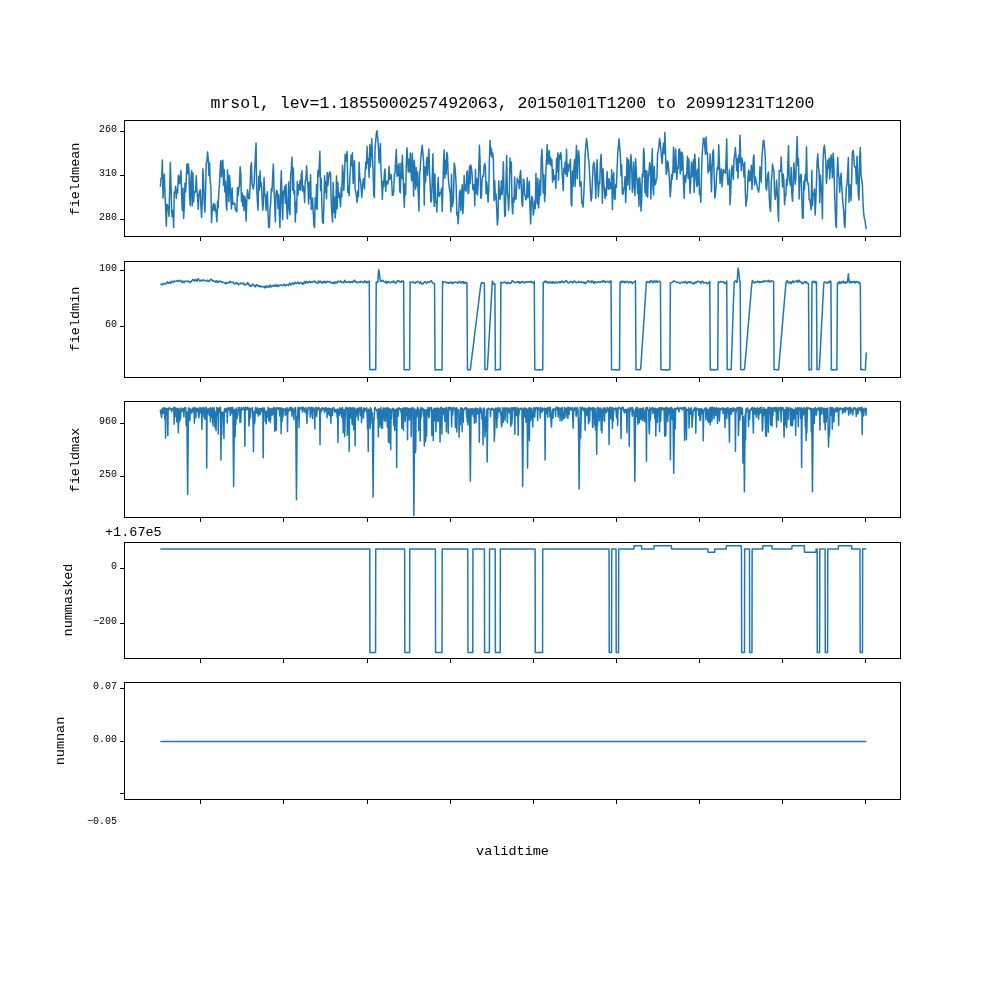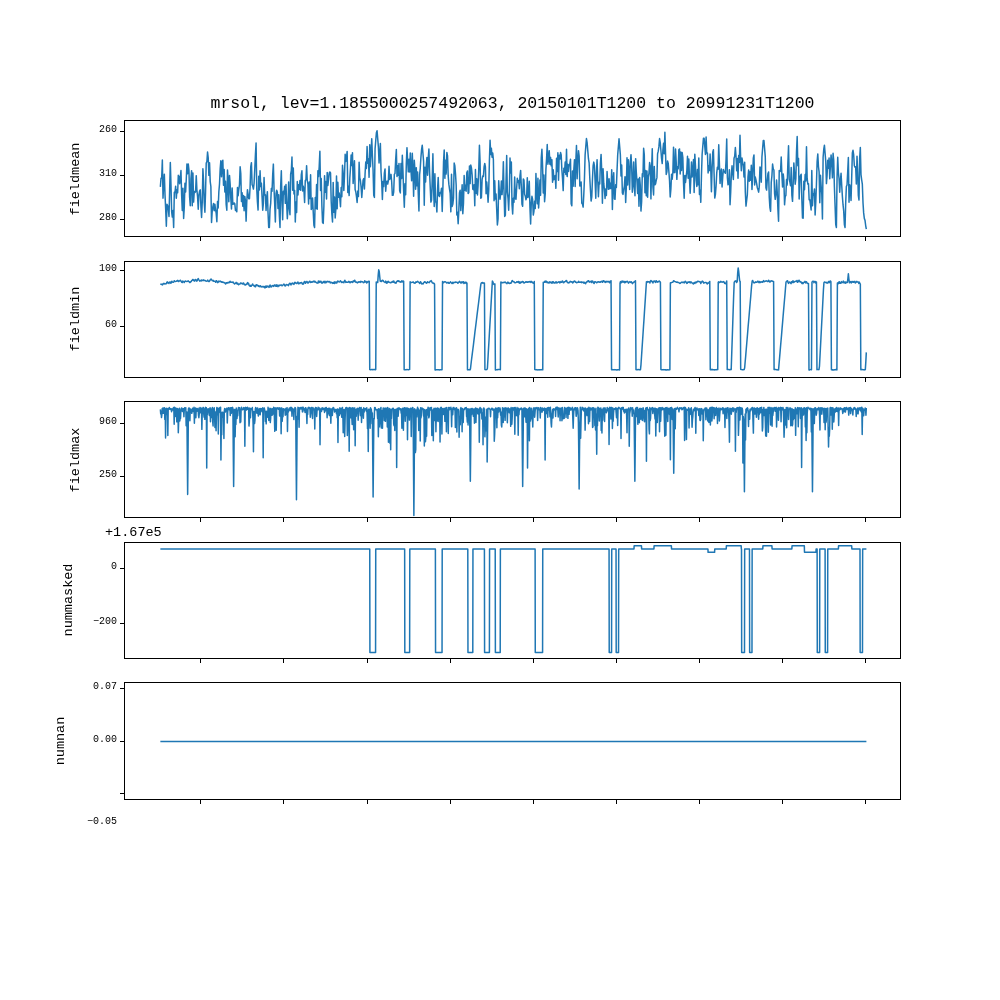--- a/index.html
+++ b/index.html
@@ -14,20 +14,21 @@
   .ytlabel{font-size:10px;text-align:right;}
   .ylab{font-size:13.5px;text-align:center;transform:rotate(-90deg);}
   .offset{font-size:13.5px;}
   svg{display:block;}
 </style>
 </head>
 <body>
 
 <div id="figure">
   <div class="abs lbl title">mrsol, lev=1.1855000257492063, 20150101T1200 to 20991231T1200</div>
+  <div class="abs lbl xlabel">validtime</div>
   <div id="plots">
       <div class="abs " style="left: 0px; top: 0px;">
         <div class="abs axesbox" style="left: 124px; top: 120px; width: 777px; height: 117.2px;">
           <svg width="777" height="117.2" viewBox="0 0 777 117.2">
             <polyline points="35.32,65.91 35.98,57.24 36.65,56.99 37.31,39.07 37.98,77.14 38.64,63.29 39.31,53.16 39.97,73.85 40.64,88.31 41.30,105.19 41.97,83.25 42.63,84.73 43.30,88.23 43.96,95.49 44.63,68.74 45.29,41.42 45.96,64.48 46.62,90.85 47.28,96.08 47.95,89.40 48.61,106.55 49.28,71.37 49.94,71.56 50.61,65.19 51.27,77.15 51.94,68.71 52.60,71.76 53.27,54.38 53.93,55.44 54.60,62.76 55.26,57.06 55.93,49.53 56.59,73.80 57.26,89.39 57.92,67.33 58.59,97.41 59.25,86.18 59.92,62.33 60.58,70.96 61.25,58.04 61.91,42.98 62.58,52.70 63.24,42.98 63.91,49.04 64.57,75.95 65.23,84.77 65.90,57.71 66.56,49.65 67.23,84.69 67.89,52.09 68.56,81.12 69.22,70.57 69.89,71.41 70.55,70.66 71.22,54.65 71.88,68.96 72.55,76.04 73.21,88.21 73.88,73.84 74.54,70.10 75.21,68.89 75.87,85.40 76.54,96.55 77.20,81.56 77.87,47.80 78.53,60.05 79.20,81.57 79.86,91.28 80.53,70.66 81.19,41.99 81.86,40.67 82.52,31.05 83.18,36.85 83.85,54.37 84.51,41.77 85.18,60.63 85.84,65.51 86.51,101.48 87.17,90.34 87.84,85.64 88.50,82.52 89.17,89.67 89.83,83.18 90.50,88.37 91.16,92.27 91.83,100.69 92.49,80.56 93.16,87.05 93.82,70.76 94.49,62.94 95.15,47.70 95.82,39.66 96.48,55.74 97.15,41.20 97.81,39.23 98.48,64.17 99.14,48.62 99.81,71.05 100.47,60.35 101.13,83.41 101.80,89.28 102.46,49.01 103.13,59.64 103.79,80.85 104.46,54.40 105.12,63.04 105.79,77.69 106.45,87.96 107.12,66.91 107.78,83.31 108.45,83.13 109.11,81.93 109.78,82.71 110.44,89.44 111.11,88.68 111.77,90.83 112.44,66.45 113.10,74.70 113.77,68.34 114.43,63.87 115.10,45.76 115.76,52.48 116.43,80.50 117.09,71.84 117.75,85.22 118.42,74.60 119.08,89.70 119.75,75.43 120.41,79.60 121.08,100.16 121.74,81.06 122.41,68.74 123.07,73.21 123.74,77.69 124.40,77.70 125.07,66.07 125.73,45.58 126.40,41.75 127.06,63.47 127.73,65.24 128.39,68.08 129.06,62.17 129.72,48.60 130.39,33.85 131.05,21.91 131.72,67.59 132.38,80.82 133.05,89.08 133.71,55.27 134.38,68.89 135.04,49.75 135.70,65.58 136.37,62.33 137.03,75.63 137.70,89.26 138.36,82.36 139.03,56.44 139.69,73.97 140.36,73.79 141.02,89.58 141.69,77.59 142.35,70.69 143.02,92.25 143.68,106.55 144.35,106.55 145.01,88.07 145.68,82.06 146.34,67.40 147.01,70.33 147.67,53.72 148.34,43.13 149.00,67.68 149.67,83.00 150.33,101.05 151.00,72.76 151.66,69.25 152.33,71.05 152.99,87.53 153.65,73.81 154.32,94.34 154.98,106.55 155.65,65.35 156.31,49.79 156.98,81.41 157.64,98.84 158.31,70.29 158.97,73.05 159.64,65.14 160.30,82.38 160.97,63.58 161.63,82.44 162.30,97.66 162.96,86.63 163.63,60.89 164.29,86.51 164.96,93.79 165.62,53.25 166.29,49.71 166.95,36.07 167.62,69.36 168.28,47.07 168.95,73.01 169.61,69.49 170.28,100.96 170.94,81.04 171.60,91.41 172.27,60.54 172.93,73.94 173.60,63.87 174.26,68.40 174.93,59.49 175.59,69.22 176.26,53.98 176.92,49.87 177.59,69.99 178.25,65.15 178.92,68.95 179.58,81.39 180.25,59.45 180.91,58.77 181.58,44.66 182.24,59.53 182.91,63.04 183.57,83.01 184.24,61.12 184.90,77.62 185.57,53.87 186.23,88.58 186.90,86.74 187.56,76.94 188.23,91.36 188.89,104.39 189.55,106.55 190.22,76.48 190.88,87.63 191.55,63.63 192.21,88.26 192.88,49.69 193.54,55.61 194.21,45.07 194.87,30.15 195.54,69.46 196.20,57.42 196.87,84.89 197.53,101.42 198.20,102.47 198.86,85.41 199.53,54.66 200.19,71.25 200.86,60.39 201.52,78.04 202.19,51.39 202.85,64.48 203.52,58.41 204.18,52.17 204.85,50.95 205.51,51.85 206.18,80.46 206.84,92.93 207.50,101.03 208.17,61.39 208.83,91.21 209.50,75.91 210.16,97.04 210.83,88.52 211.49,55.11 212.16,87.72 212.82,61.36 213.49,76.22 214.15,72.07 214.82,77.75 215.48,85.73 216.15,66.44 216.81,75.84 217.48,44.26 218.14,53.37 218.81,69.55 219.47,55.17 220.14,33.31 220.80,40.40 221.47,36.94 222.13,30.43 222.80,71.56 223.46,65.27 224.13,74.59 224.79,57.18 225.45,47.45 226.12,33.92 226.78,44.46 227.45,31.85 228.11,62.43 228.78,49.91 229.44,39.71 230.11,68.53 230.77,70.74 231.44,75.44 232.10,81.55 232.77,70.10 233.43,75.58 234.10,41.33 234.76,56.76 235.43,59.59 236.09,66.14 236.76,76.39 237.42,67.38 238.09,58.98 238.75,57.57 239.42,67.95 240.08,52.23 240.75,41.07 241.41,47.39 242.07,25.52 242.74,42.26 243.40,38.07 244.07,56.36 244.73,23.78 245.40,45.65 246.06,31.49 246.73,17.85 247.39,34.70 248.06,49.30 248.72,74.22 249.39,76.38 250.05,27.85 250.72,19.78 251.38,11.70 252.05,9.69 252.71,17.76 253.38,25.83 254.04,41.90 254.71,32.19 255.37,22.49 256.04,51.29 256.70,61.27 257.37,78.44 258.03,60.62 258.70,65.62 259.36,52.06 260.02,47.90 260.69,70.19 261.35,61.09 262.02,60.17 262.68,63.10 263.35,59.51 264.01,45.31 264.68,58.42 265.34,55.56 266.01,53.37 266.67,60.80 267.34,74.36 268.00,74.26 268.67,71.18 269.33,53.39 270.00,52.33 270.66,38.53 271.33,28.56 271.99,55.61 272.66,44.75 273.32,54.18 273.99,42.40 274.65,69.83 275.32,71.89 275.98,42.48 276.65,57.47 277.31,34.34 277.97,50.67 278.64,70.16 279.30,86.26 279.97,62.66 280.63,73.72 281.30,42.93 281.96,26.63 282.63,39.89 283.29,50.86 283.96,38.30 284.62,50.94 285.29,31.89 285.95,49.13 286.62,59.80 287.28,32.27 287.95,49.78 288.61,75.26 289.28,39.21 289.94,49.41 290.61,68.23 291.27,46.65 291.94,64.88 292.60,50.95 293.27,73.31 293.93,89.94 294.60,53.73 295.26,47.00 295.92,36.32 296.59,28.25 297.25,24.21 297.92,32.29 298.58,40.36 299.25,84.31 299.91,46.35 300.58,61.03 301.24,44.62 301.91,36.52 302.57,54.25 303.24,37.11 303.90,28.05 304.57,51.44 305.23,66.34 305.90,81.13 306.56,78.94 307.23,57.66 307.89,32.72 308.56,68.64 309.22,85.43 309.89,52.78 310.55,80.33 311.22,82.23 311.88,91.07 312.55,68.66 313.21,56.41 313.87,74.52 314.54,75.48 315.20,71.62 315.87,71.88 316.53,67.15 317.20,90.46 317.86,67.97 318.53,40.99 319.19,28.97 319.86,57.36 320.52,39.13 321.19,52.91 321.85,31.41 322.52,34.79 323.18,54.68 323.85,63.19 324.51,68.11 325.18,72.43 325.84,90.86 326.51,53.21 327.17,85.39 327.84,83.09 328.50,77.02 329.17,42.11 329.83,44.74 330.50,52.85 331.16,63.99 331.82,94.08 332.49,91.20 333.15,102.64 333.82,89.63 334.48,71.92 335.15,69.25 335.81,89.63 336.48,77.46 337.14,63.85 337.81,92.72 338.47,82.39 339.14,54.59 339.80,69.26 340.47,64.62 341.13,70.15 341.80,51.80 342.46,50.00 343.13,72.56 343.79,71.58 344.46,45.07 345.12,62.63 345.79,44.07 346.45,46.91 347.12,53.78 347.78,68.10 348.45,68.66 349.11,63.71 349.77,84.65 350.44,48.48 351.10,72.33 351.77,57.67 352.43,73.90 353.10,64.14 353.76,48.03 354.43,24.24 355.09,40.99 355.76,77.20 356.42,76.46 357.09,58.56 357.75,54.91 358.42,55.39 359.08,45.96 359.75,42.45 360.41,45.91 361.08,72.80 361.74,60.90 362.41,69.02 363.07,81.33 363.74,69.16 364.40,39.75 365.07,19.20 365.73,33.56 366.39,27.21 367.06,36.28 367.72,32.10 368.39,38.79 369.05,79.74 369.72,59.72 370.38,78.02 371.05,73.02 371.71,88.72 372.38,103.95 373.04,98.03 373.71,59.75 374.37,71.16 375.04,78.25 375.70,72.01 376.37,59.94 377.03,73.61 377.70,63.67 378.36,40.71 379.03,70.51 379.69,95.50 380.36,94.18 381.02,60.58 381.69,34.52 382.35,71.43 383.02,77.18 383.68,89.28 384.34,71.03 385.01,37.10 385.67,52.10 386.34,41.09 387.00,83.45 387.67,92.99 388.33,77.30 389.00,81.19 389.66,55.96 390.33,77.47 390.99,78.17 391.66,66.88 392.32,57.36 392.99,61.24 393.65,59.63 394.32,67.78 394.98,54.96 395.65,49.43 396.31,65.32 396.98,83.18 397.64,85.25 398.31,57.93 398.97,59.16 399.64,73.37 400.30,75.20 400.97,78.86 401.63,76.24 402.29,56.85 402.96,76.57 403.62,74.30 404.29,60.23 404.95,86.56 405.62,103.08 406.28,82.20 406.95,75.31 407.61,78.53 408.28,94.10 408.94,90.33 409.61,80.15 410.27,87.51 410.94,52.44 411.60,73.00 412.27,82.82 412.93,57.38 413.60,86.97 414.26,77.23 414.93,59.03 415.59,74.36 416.26,37.03 416.92,28.36 417.59,45.19 418.25,72.00 418.92,53.92 419.58,80.75 420.24,73.02 420.91,48.66 421.57,37.75 422.24,23.53 422.90,43.28 423.57,37.59 424.23,29.64 424.90,43.14 425.56,36.38 426.23,44.84 426.89,38.65 427.56,61.33 428.22,48.82 428.89,58.70 429.55,56.69 430.22,54.46 430.88,67.35 431.55,37.27 432.21,50.47 432.88,31.72 433.54,59.18 434.21,34.27 434.87,38.12 435.54,31.54 436.20,34.04 436.87,48.64 437.53,57.41 438.19,69.61 438.86,47.27 439.52,51.30 440.19,41.00 440.85,53.46 441.52,28.25 442.18,55.60 442.85,43.33 443.51,50.38 444.18,43.83 444.84,42.85 445.51,38.17 446.17,82.66 446.84,84.75 447.50,50.00 448.17,65.27 448.83,48.49 449.50,38.79 450.16,65.54 450.83,40.29 451.49,24.61 452.16,57.81 452.82,39.73 453.49,29.66 454.15,35.18 454.82,65.04 455.48,61.67 456.14,61.11 456.81,82.30 457.47,83.00 458.14,86.10 458.80,73.58 459.47,57.56 460.13,33.70 460.80,25.63 461.46,17.56 462.13,21.59 462.79,29.66 463.46,37.73 464.12,41.78 464.79,56.99 465.45,68.97 466.12,80.07 466.78,76.00 467.45,58.81 468.11,44.99 468.78,41.12 469.44,44.84 470.11,60.17 470.77,77.17 471.44,52.01 472.10,38.66 472.77,60.06 473.43,75.77 474.09,61.25 474.76,62.86 475.42,41.94 476.09,33.40 476.75,50.44 477.42,82.17 478.08,47.87 478.75,62.19 479.41,68.67 480.08,77.57 480.74,68.03 481.41,74.48 482.07,50.43 482.74,62.72 483.40,68.30 484.07,57.78 484.73,67.86 485.40,62.31 486.06,67.51 486.73,48.76 487.39,88.53 488.06,58.75 488.72,51.64 489.39,77.91 490.05,78.31 490.71,63.71 491.38,66.49 492.04,49.58 492.71,33.90 493.37,25.83 494.04,17.76 494.70,25.83 495.37,33.90 496.03,55.06 496.70,44.00 497.36,72.03 498.03,73.37 498.69,68.56 499.36,65.27 500.02,55.64 500.69,81.54 501.35,65.45 502.02,36.81 502.68,64.02 503.35,38.71 504.01,50.74 504.68,68.46 505.34,40.92 506.01,33.64 506.67,45.29 507.34,71.27 508.00,64.01 508.66,41.03 509.33,65.23 509.99,74.82 510.66,37.63 511.32,51.32 511.99,60.51 512.65,72.58 513.32,58.02 513.98,85.23 514.65,56.63 515.31,64.49 515.98,90.11 516.64,80.62 517.31,52.70 517.97,55.83 518.64,27.33 519.30,33.62 519.97,71.75 520.63,49.41 521.30,74.72 521.96,50.11 522.63,76.25 523.29,56.13 523.96,52.45 524.62,41.54 525.29,45.45 525.95,77.87 526.61,47.48 527.28,27.75 527.94,66.05 528.61,73.90 529.27,45.40 529.94,63.82 530.60,62.81 531.27,59.21 531.93,56.65 532.60,32.85 533.26,30.14 533.93,25.63 534.59,17.56 535.26,21.59 535.92,29.49 536.59,37.73 537.25,42.56 537.92,28.91 538.58,22.21 539.25,32.78 539.91,11.19 540.58,33.09 541.24,53.44 541.91,50.87 542.57,39.97 543.24,42.43 543.90,50.73 544.56,59.70 545.23,76.06 545.89,68.16 546.56,53.22 547.22,58.15 547.89,50.98 548.55,26.13 549.22,51.64 549.88,51.47 550.55,27.93 551.21,40.87 551.88,58.36 552.54,45.76 553.21,47.79 553.87,28.66 554.54,27.93 555.20,52.93 555.87,30.98 556.53,49.51 557.20,31.60 557.86,36.61 558.53,61.63 559.19,77.21 559.86,54.43 560.52,61.49 561.19,55.33 561.85,50.00 562.51,35.19 563.18,57.35 563.84,38.09 564.51,58.33 565.17,72.30 565.84,58.06 566.50,41.01 567.17,55.89 567.83,51.26 568.50,38.58 569.16,71.43 569.83,33.29 570.49,44.81 571.16,59.08 571.82,65.52 572.49,48.42 573.15,63.69 573.82,36.94 574.48,73.54 575.15,69.19 575.81,81.36 576.48,54.81 577.14,33.50 577.81,25.43 578.47,17.35 579.14,17.35 579.80,25.43 580.46,33.50 581.13,16.00 581.79,32.11 582.46,31.97 583.12,51.92 583.79,44.83 584.45,49.61 585.12,32.97 585.78,47.71 586.45,70.70 587.11,47.81 587.78,31.28 588.44,28.81 589.11,52.79 589.77,77.07 590.44,73.47 591.10,64.97 591.77,51.73 592.43,46.16 593.10,48.27 593.76,23.69 594.43,42.69 595.09,62.48 595.76,52.04 596.42,48.10 597.09,65.94 597.75,56.25 598.41,48.44 599.08,50.61 599.74,51.19 600.41,52.32 601.07,39.02 601.74,18.08 602.40,56.73 603.07,63.82 603.73,61.72 604.40,48.84 605.06,83.65 605.73,70.94 606.39,52.78 607.06,44.77 607.72,52.46 608.39,58.53 609.05,37.30 609.72,35.23 610.38,26.61 611.05,35.67 611.71,49.72 612.38,37.56 613.04,57.22 613.71,34.56 614.37,41.55 615.03,14.18 615.70,37.77 616.36,49.67 617.03,37.01 617.69,41.58 618.36,44.57 619.02,55.91 619.69,41.35 620.35,71.18 621.02,85.12 621.68,79.50 622.35,73.81 623.01,56.17 623.68,48.95 624.34,60.31 625.01,50.87 625.67,59.22 626.34,44.16 627.00,68.45 627.67,54.90 628.33,37.22 629.00,33.93 629.66,63.90 630.33,56.09 630.99,58.99 631.66,62.31 632.32,66.65 632.98,68.46 633.65,71.15 634.31,65.62 634.98,45.96 635.64,47.07 636.31,61.15 636.97,35.72 637.64,27.65 638.30,19.57 638.97,19.57 639.63,27.65 640.30,35.72 640.96,66.75 641.63,69.10 642.29,59.41 642.96,52.77 643.62,50.98 644.29,76.46 644.95,86.73 645.62,90.26 646.28,61.34 646.95,54.73 647.61,43.12 648.28,47.77 648.94,48.99 649.61,72.63 650.27,78.31 650.93,73.38 651.60,59.06 652.26,71.39 652.93,87.99 653.59,100.32 654.26,49.51 654.92,50.61 655.59,50.04 656.25,36.07 656.92,54.03 657.58,65.93 658.25,52.93 658.91,59.64 659.58,83.83 660.24,75.63 660.91,74.45 661.57,58.44 662.24,63.96 662.90,42.06 663.57,24.80 664.23,58.04 664.90,60.98 665.56,64.71 666.23,46.56 666.89,74.11 667.56,80.37 668.22,62.13 668.88,41.90 669.55,51.74 670.21,63.28 670.88,57.66 671.54,30.82 672.21,15.41 672.87,44.84 673.54,37.59 674.20,78.01 674.87,57.77 675.53,54.62 676.20,53.22 676.86,77.77 677.53,96.93 678.19,97.24 678.86,60.21 679.52,68.70 680.19,53.45 680.85,60.01 681.52,25.80 682.18,57.16 682.85,63.05 683.51,62.71 684.18,78.72 684.84,78.85 685.51,83.57 686.17,89.02 686.83,49.61 687.50,84.74 688.16,72.76 688.83,74.33 689.49,67.92 690.16,94.07 690.82,80.65 691.49,62.81 692.15,40.64 692.82,32.89 693.48,45.49 694.15,51.01 694.81,81.85 695.48,54.15 696.14,64.51 696.81,72.94 697.47,97.94 698.14,36.32 698.80,28.25 699.47,24.21 700.13,32.29 700.80,40.36 701.46,62.62 702.13,54.29 702.79,39.29 703.46,47.15 704.12,36.97 704.78,57.74 705.45,44.72 706.11,33.93 706.78,42.30 707.44,56.85 708.11,32.30 708.77,39.60 709.44,65.96 710.10,84.57 710.77,103.54 711.43,106.55 712.10,56.46 712.76,36.37 713.43,51.86 714.09,57.48 714.76,71.27 715.42,60.18 716.09,52.22 716.75,64.20 717.42,75.56 718.08,83.95 718.75,90.17 719.41,103.53 720.08,106.55 720.74,81.54 721.41,65.55 722.07,63.92 722.73,50.89 723.40,36.48 724.06,81.22 724.73,63.80 725.39,66.57 726.06,79.47 726.72,57.10 727.39,31.94 728.05,29.25 728.72,33.96 729.38,44.71 730.05,46.29 730.71,45.74 731.38,63.00 732.04,35.13 732.71,51.30 733.37,74.44 734.04,79.04 734.70,36.94 735.37,26.48 736.03,53.62 736.70,58.76 737.36,63.05 738.03,81.56 738.69,91.93 739.35,97.39 740.02,99.18 740.68,104.27 741.35,108.17" fill="none" stroke="#1f77b4" stroke-width="1.5" stroke-linejoin="round"></polyline>
           </svg>
         </div>
         <div class="abs tickmark" style="left: 120px; top: 130.598px; width: 4px; height: 1px;"></div>
         <div class="abs ytlabel lbl" style="left: 58px; top: 123.598px; width: 59px;">260</div>
         <div class="abs tickmark" style="left: 120px; top: 174.992px; width: 4px; height: 1px;"></div>

